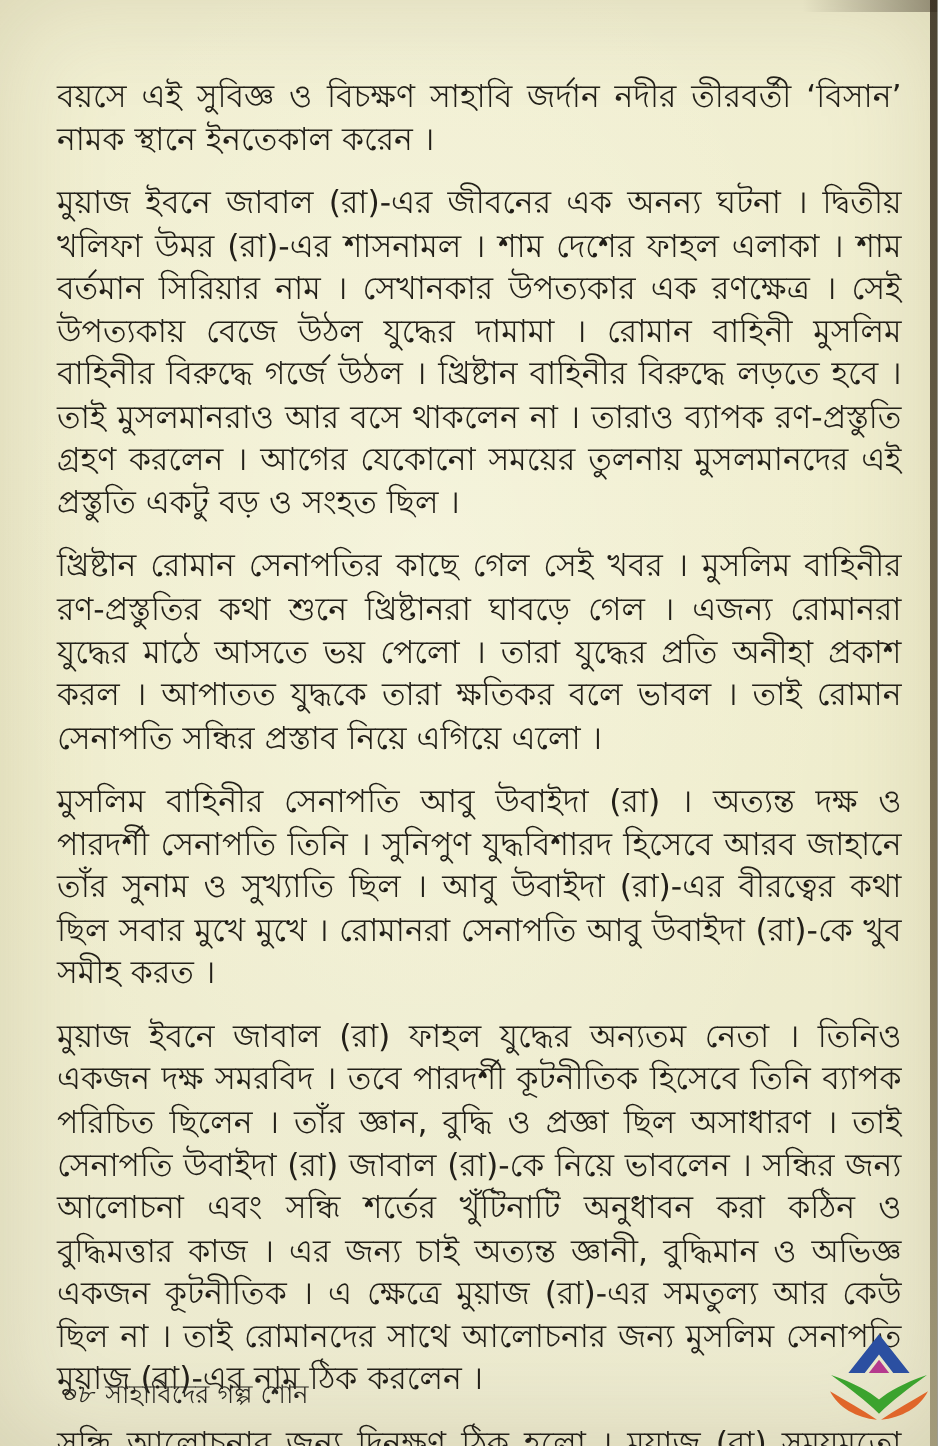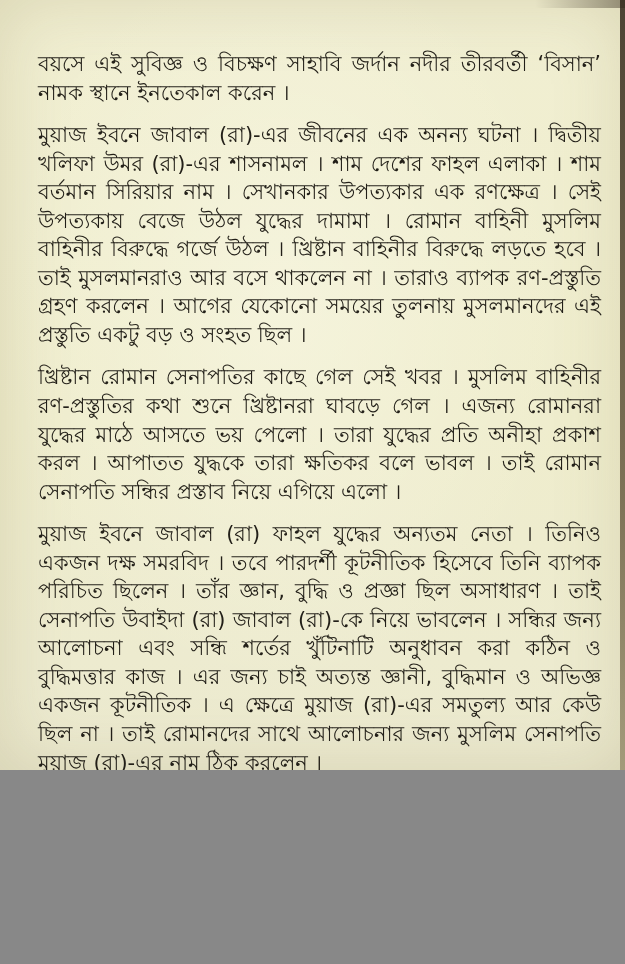--- a/index.html
+++ b/index.html
@@ -1,18 +1,18 @@
 <!DOCTYPE html>
 <html lang="bn"><head>
 <meta charset="utf-8">
 <style>
   html,body{margin:0;padding:0;background:#888;}
   .page{
     position:relative;
-    width:625px;height:770px;
+    width:625px;height:964px;
     background:
       radial-gradient(ellipse at 45% 40%, rgba(255,255,245,0.35) 0%, rgba(255,255,245,0) 60%),
       linear-gradient(180deg,#f1efd2 0%,#efedcd 55%,#ecead0 100%);
     box-shadow: inset 0 0 70px rgba(135,125,75,0.22);
     overflow:hidden;
     font-family:"DejaVu Sans", sans-serif;
   }
   
   .scan-edge-right{
     position:absolute;top:0;right:0;width:5px;height:100%;
@@ -54,20 +54,21 @@
 
 <div class="page">
 
   <div class="scan-edge-right"></div>
   <div class="scan-corner-top"></div>
 
   <main class="content">
     <p class="para">বয়সে এই সুবিজ্ঞ ও বিচক্ষণ সাহাবি জর্দান নদীর তীরবর্তী ‘বিসান’ নামক স্থানে ইনতেকাল করেন ।</p>
     <p class="para">মুয়াজ ইবনে জাবাল (রা)-এর জীবনের এক অনন্য ঘটনা । দ্বিতীয় খলিফা উমর (রা)-এর শাসনামল । শাম দেশের ফাহল এলাকা । শাম বর্তমান সিরিয়ার নাম । সেখানকার উপত্যকার এক রণক্ষেত্র । সেই উপত্যকায় বেজে উঠল যুদ্ধের দামামা । রোমান বাহিনী মুসলিম বাহিনীর বিরুদ্ধে গর্জে উঠল । খ্রিষ্টান বাহিনীর বিরুদ্ধে লড়তে হবে । তাই মুসলমানরাও আর বসে থাকলেন না । তারাও ব্যাপক রণ-প্রস্তুতি গ্রহণ করলেন । আগের যেকোনো সময়ের তুলনায় মুসলমানদের এই প্রস্তুতি একটু বড় ও সংহত ছিল ।</p>
     <p class="para">খ্রিষ্টান রোমান সেনাপতির কাছে গেল সেই খবর । মুসলিম বাহিনীর রণ-প্রস্তুতির কথা শুনে খ্রিষ্টানরা ঘাবড়ে গেল । এজন্য রোমানরা যুদ্ধের মাঠে আসতে ভয় পেলো । তারা যুদ্ধের প্রতি অনীহা প্রকাশ করল । আপাতত যুদ্ধকে তারা ক্ষতিকর বলে ভাবল । তাই রোমান সেনাপতি সন্ধির প্রস্তাব নিয়ে এগিয়ে এলো ।</p>
+    <p class="para">মুসলিম বাহিনীর সেনাপতি আবু উবাইদা (রা) । অত্যন্ত দক্ষ ও পারদর্শী সেনাপতি তিনি । সুনিপুণ যুদ্ধবিশারদ হিসেবে আরব জাহানে তাঁর সুনাম ও সুখ্যাতি ছিল । আবু উবাইদা (রা)-এর বীরত্বের কথা ছিল সবার মুখে মুখে । রোমানরা সেনাপতি আবু উবাইদা (রা)-কে খুব সমীহ করত ।</p>
     <p class="para">মুয়াজ ইবনে জাবাল (রা) ফাহল যুদ্ধের অন্যতম নেতা । তিনিও একজন দক্ষ সমরবিদ । তবে পারদর্শী কূটনীতিক হিসেবে তিনি ব্যাপক পরিচিত ছিলেন । তাঁর জ্ঞান, বুদ্ধি ও প্রজ্ঞা ছিল অসাধারণ । তাই সেনাপতি উবাইদা (রা) জাবাল (রা)-কে নিয়ে ভাবলেন । সন্ধির জন্য আলোচনা এবং সন্ধি শর্তের খুঁটিনাটি অনুধাবন করা কঠিন ও বুদ্ধিমত্তার কাজ । এর জন্য চাই অত্যন্ত জ্ঞানী, বুদ্ধিমান ও অভিজ্ঞ একজন কূটনীতিক । এ ক্ষেত্রে মুয়াজ (রা)-এর সমতুল্য আর কেউ ছিল না । তাই রোমানদের সাথে আলোচনার জন্য মুসলিম সেনাপতি মুয়াজ (রা)-এর নাম ঠিক করলেন ।</p>
     <p class="para">সন্ধি আলোচনার জন্য দিনক্ষণ ঠিক হলো । মুয়াজ (রা) সময়মতো রোমান সেনা ছাউনিতে হাজির হলেন । একজন সুঠামদেহী সৈনিক তাঁকে সম্ভাষণ</p>
   </main>
 
   <div class="footer">
     <div class="footer-text">
       <span class="page-number">০৮</span><span>সাহাবিদের গল্প শোন</span>
     </div>
     <svg class="logo" viewBox="0 0 100 88" xmlns="http://www.w3.org/2000/svg" aria-hidden="true">
 

